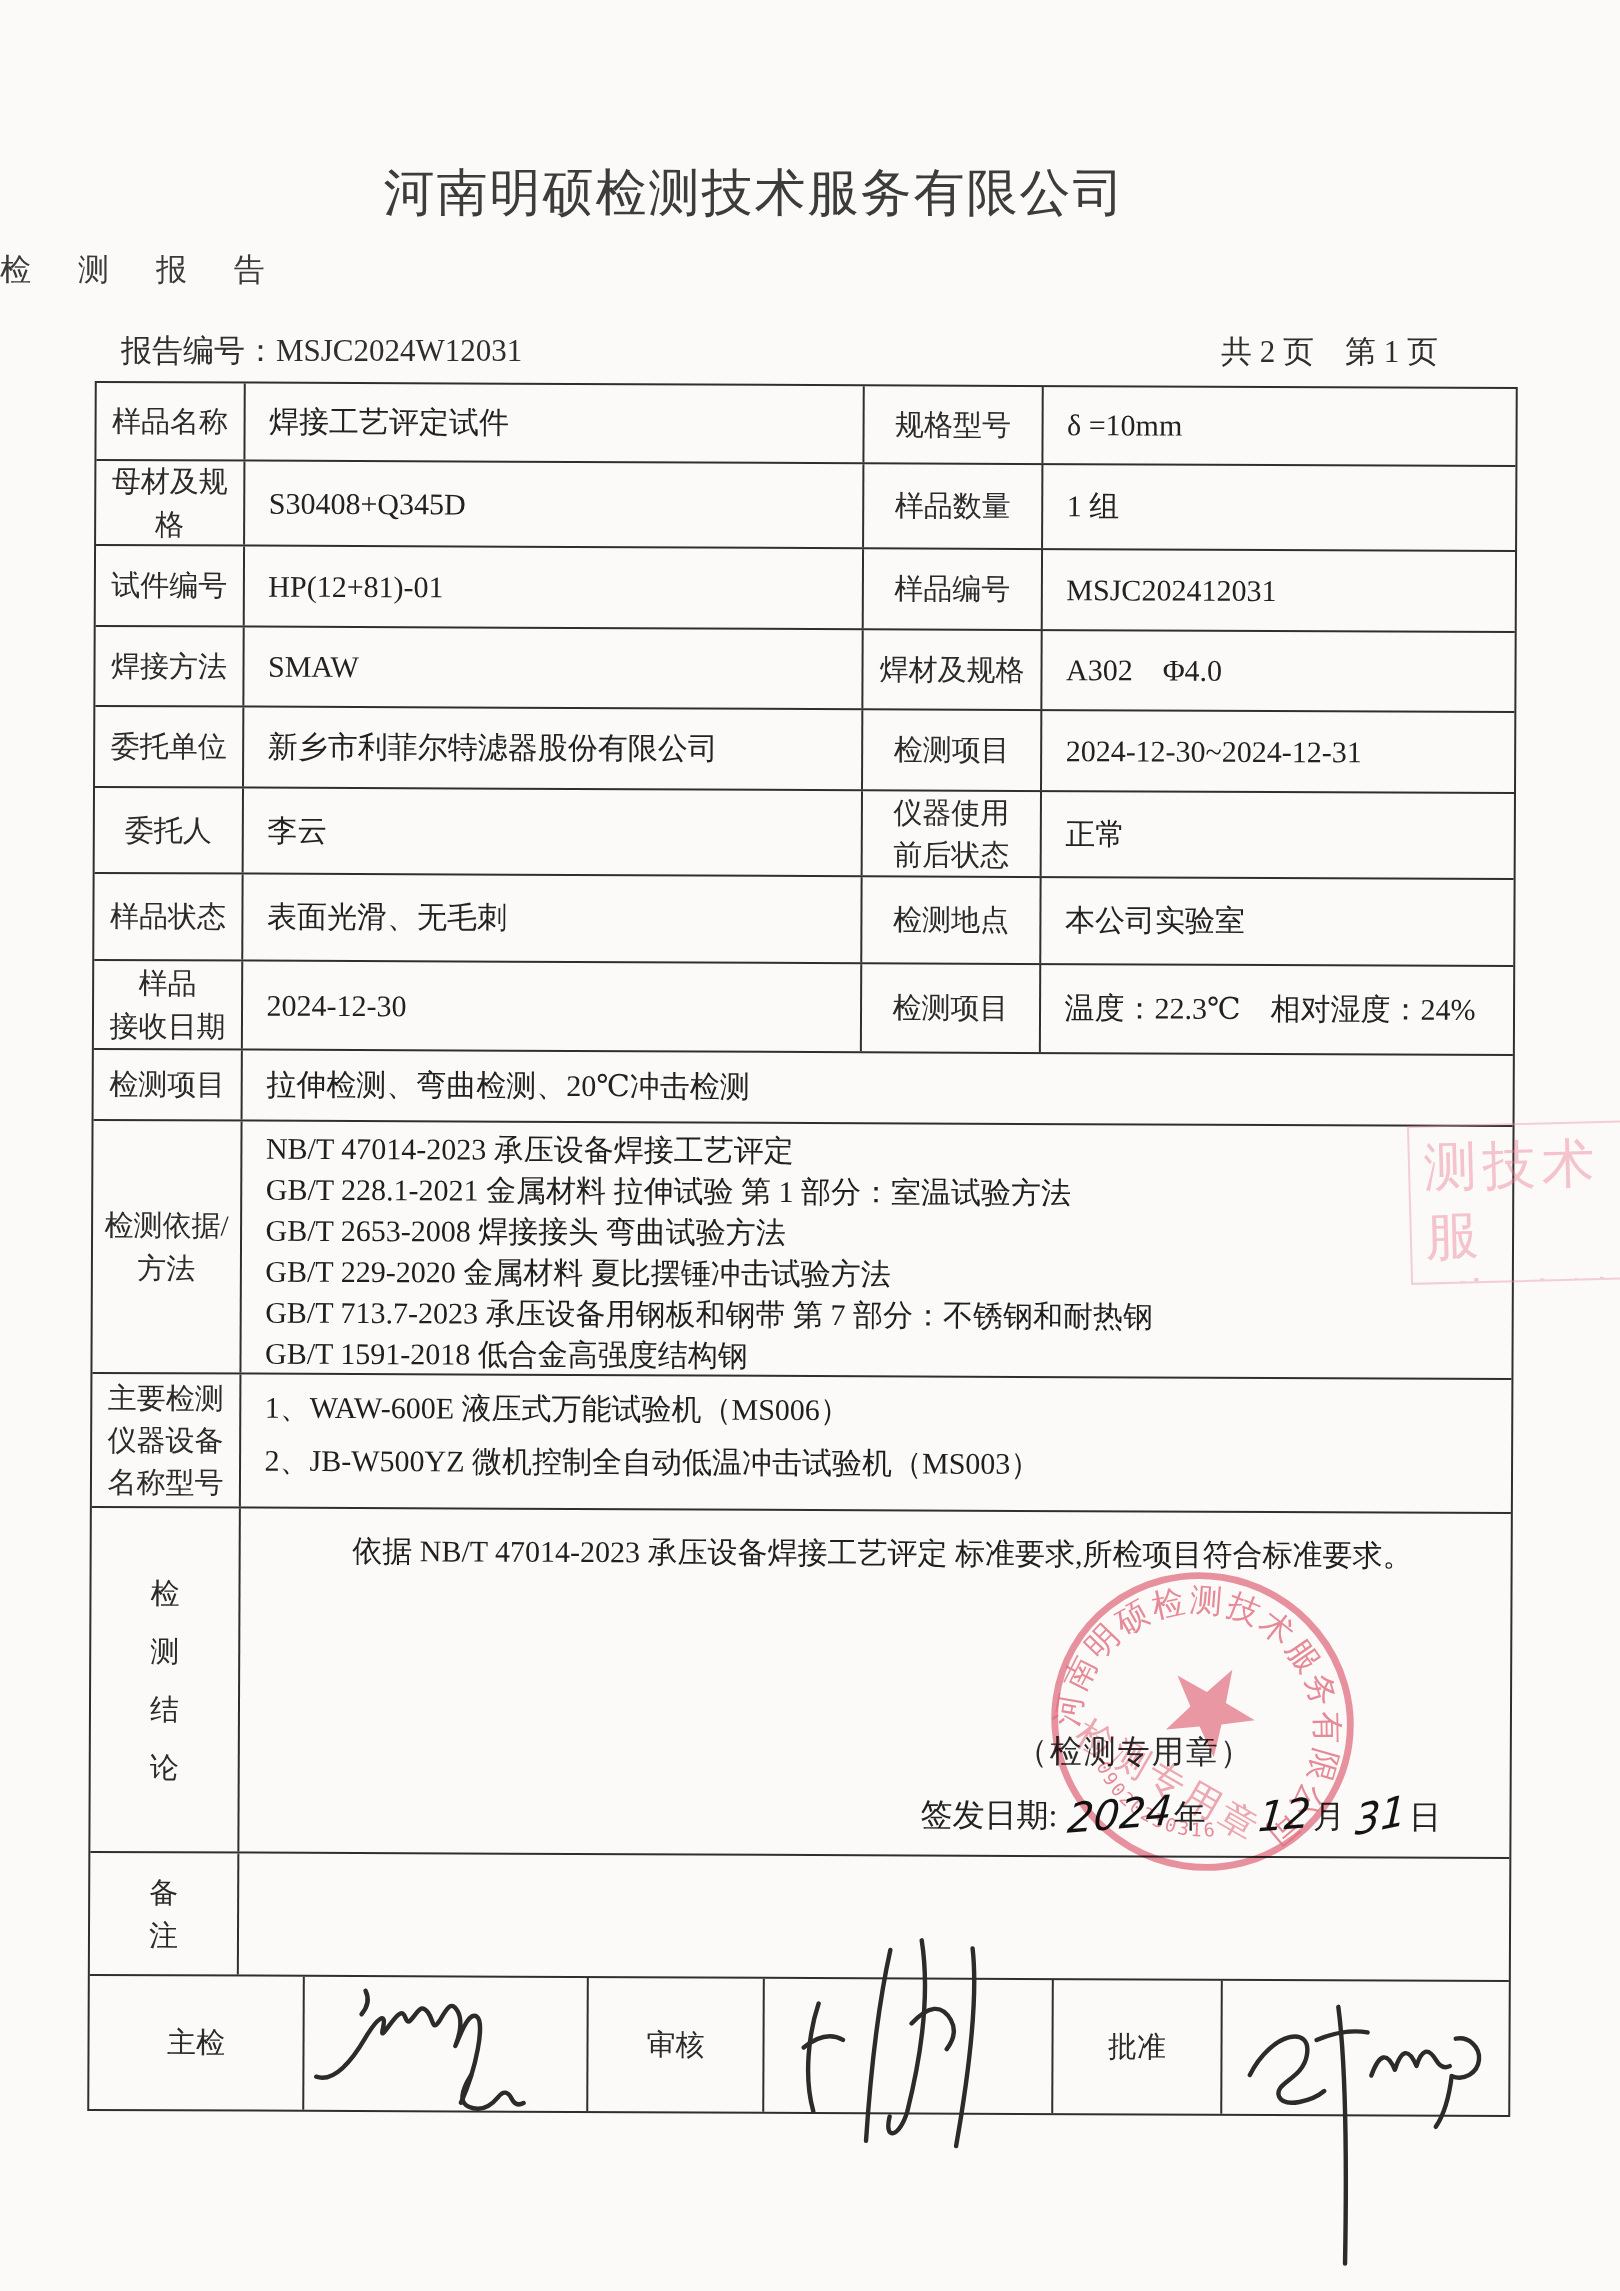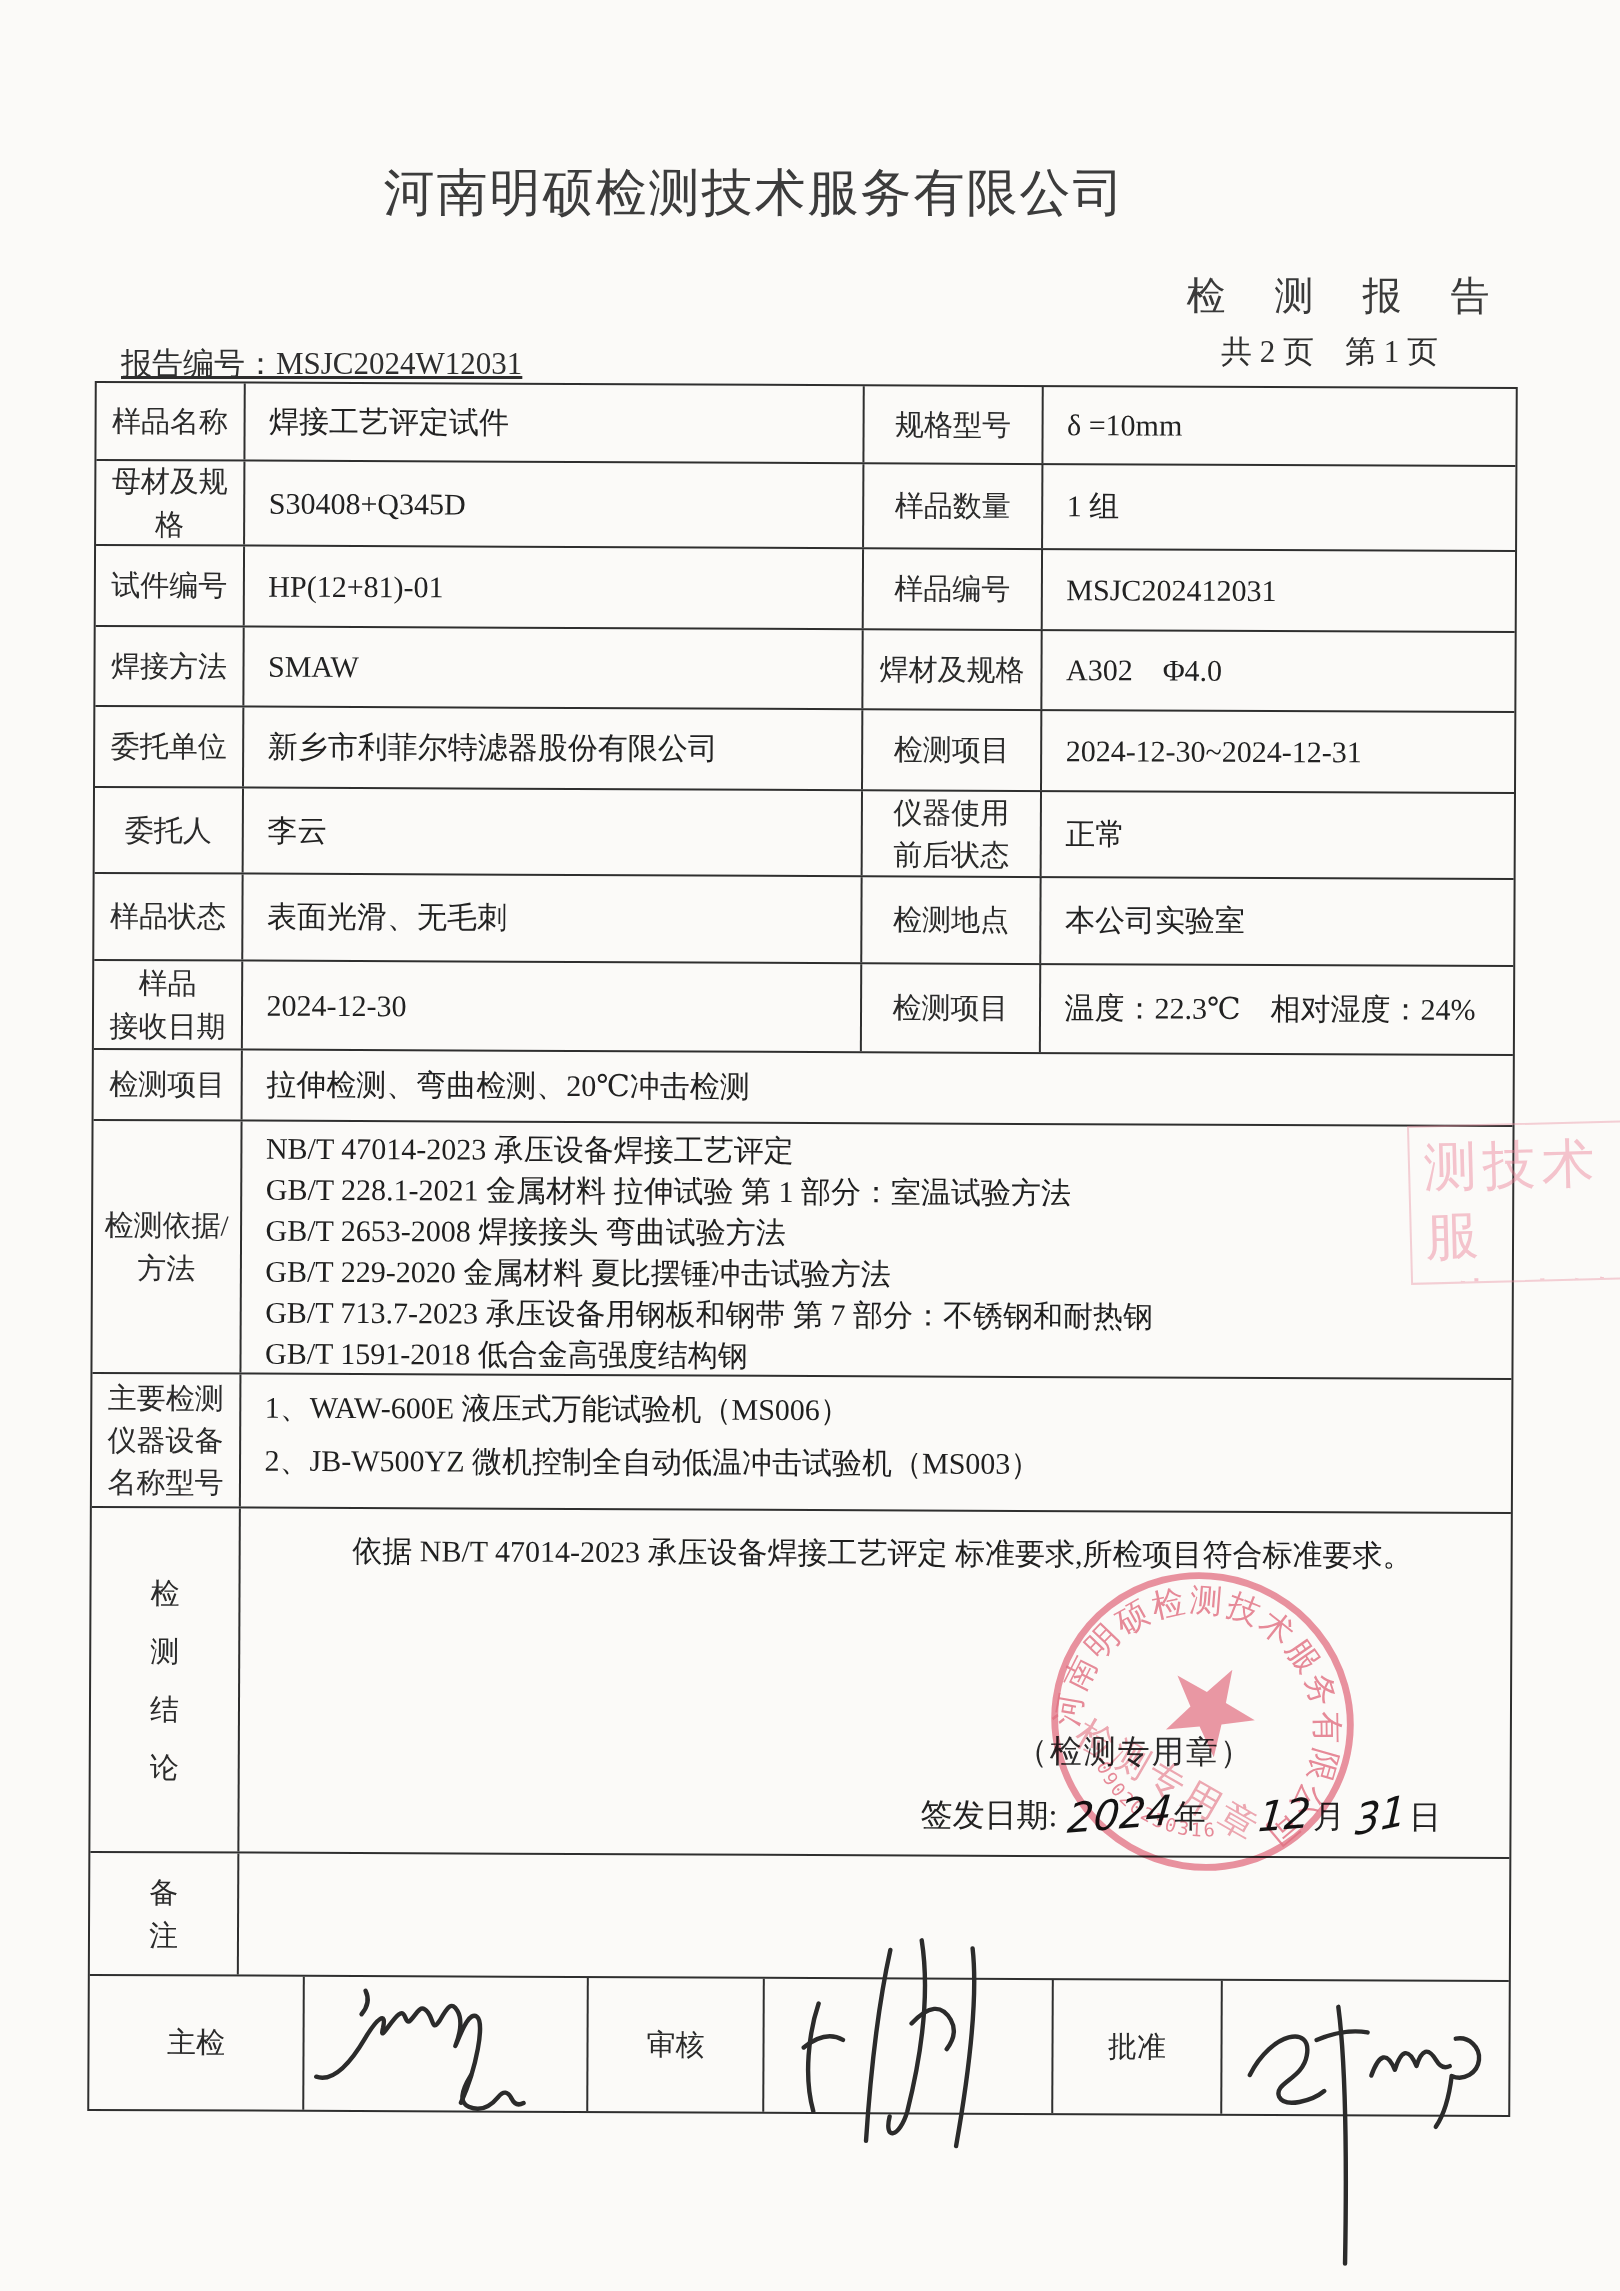--- a/index.html
+++ b/index.html
@@ -4,24 +4,24 @@
 <style>
   html,body{margin:0;padding:0;background:#ffffff;}
   .page{
     position:relative;width:1620px;height:2292px;overflow:hidden;
     background:#fbfaf8;
     font-family:"Liberation Serif","DejaVu Serif",serif;
     color:#1f1f1f;
   }
   .company-title{position:absolute;left:0;top:159px;width:1509px;text-align:center;
     font-size:51px;letter-spacing:2px;color:#3c3c3c;font-weight:500;}
-  .doc-title{position:absolute;left:0;top:269px;width:1509px;text-align:right;
-    font-size:39px;letter-spacing:19.6px;color:#3a3a3a;}
+  .doc-title{position:absolute;left:0;top:249px;width:1509px;text-align:left;
+    font-size:31px;letter-spacing:19.6px;color:#3a3a3a;}
   .report-line{position:absolute;top:327px;left:0;width:1620px;font-size:31px;color:#2e2e2e;}
-  .report-no{position:absolute;left:121px;top:16px;text-decoration:underline;}
+  .report-no{position:absolute;left:121px;top:3px;}
   .page-info{position:absolute;right:182px;top:3.9px;}
   
   .tbl{
     position:absolute;left:91px;top:384px;width:1423px;
     border:2.5px solid #2f2f2f;box-sizing:border-box;
     transform:rotate(0.25deg);
     display:flex;flex-direction:column;
     font-size:30px;
   }
   .trow{display:flex;border-top:2px solid #2f2f2f;box-sizing:border-box;}

